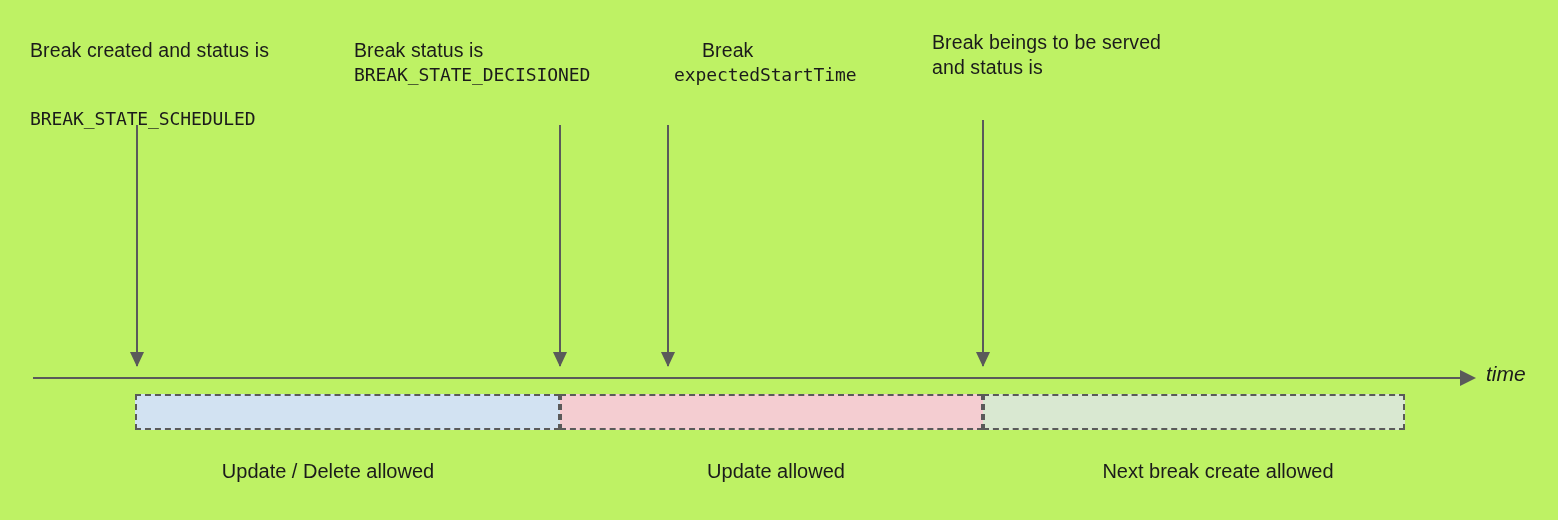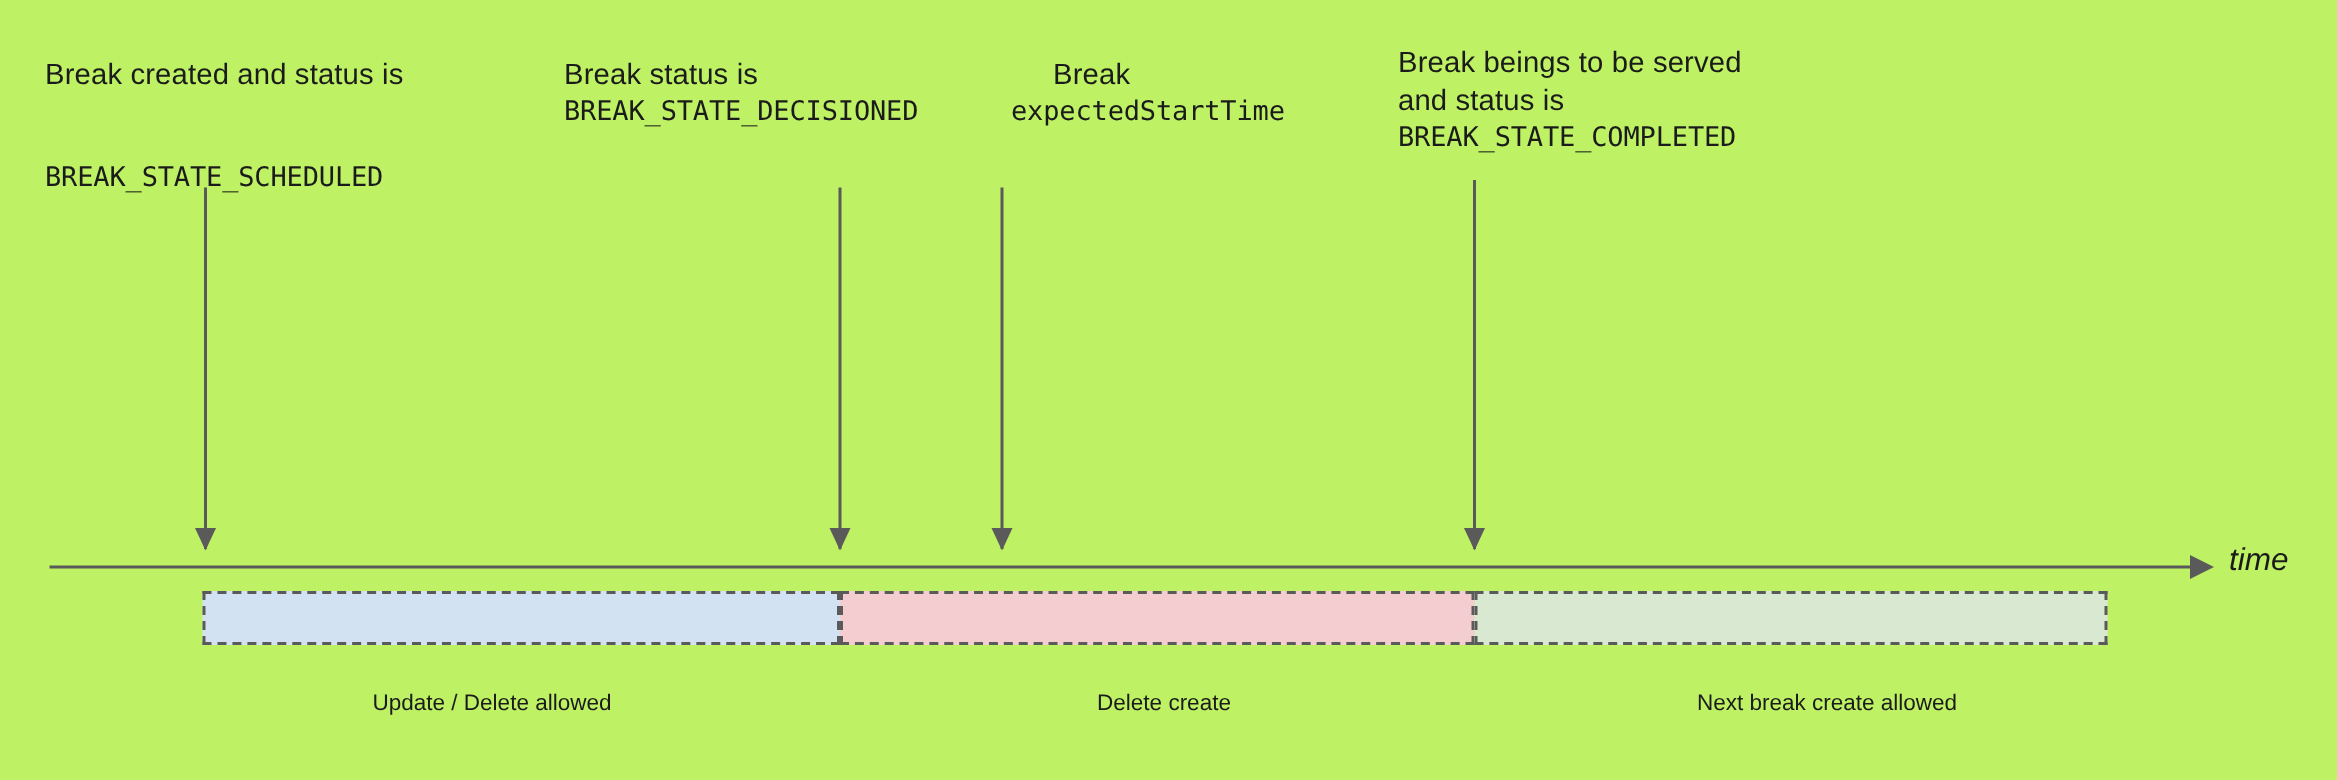--- a/index.html
+++ b/index.html
@@ -88,36 +88,36 @@
     position: absolute;
     box-sizing: border-box;
     border: 2px dashed #5a5a5a;
     height: 36px;
   }
   .phase-bar + .phase-bar { border-left-width: 2px; }
 
   
   .caption {
     position: absolute;
-    font-size: 15px;
+    font-size: 20px;
     color: #1b1b1b;
     text-align: center;
     transform: translateX(-50%);
     white-space: nowrap;
   }
 </style>
 </head>
 <body>
 
 <div id="canvas">
 
   <div class="annotation" id="ann-0" style="left: 30px; top: 38px;"><span class="ann-line" style="color: rgb(27, 27, 27);">Break created and status is</span><span class="ann-line mono" style="color: rgb(27, 27, 27); margin-top: 44px;">BREAK_STATE_SCHEDULED</span></div>
-  <div class="annotation" id="ann-1" style="left: 354px; top: 38px; margin-left: 22px;"><span class="ann-line" style="color: rgb(27, 27, 27);">Break status is</span><span class="ann-line mono" style="color: rgb(27, 27, 27);">BREAK_STATE_DECISIONED</span></div>
+  <div class="annotation" id="ann-1" style="left: 354px; top: 38px;"><span class="ann-line" style="color: rgb(27, 27, 27);">Break status is</span><span class="ann-line mono" style="color: rgb(27, 27, 27);">BREAK_STATE_DECISIONED</span></div>
   <div class="annotation" id="ann-2" style="left: 674px; top: 38px;"><span class="ann-line" style="color: rgb(27, 27, 27); margin-left: 28px;">Break</span><span class="ann-line mono" style="color: rgb(27, 27, 27); text-align: center;">expectedStartTime</span></div>
-  <div class="annotation" id="ann-3" style="left: 932px; top: 30px;"><span class="ann-line" style="color: rgb(27, 27, 27);">Break beings to be served</span><span class="ann-line" style="color: rgb(27, 27, 27);">and status is</span><span class="ann-line mono" style="color: rgb(27, 27, 27);">BREAK_STATE_COMPLETED</span></div>
+  <div class="annotation" id="ann-3" style="left: 932px; top: 30px;"><span class="ann-line" style="color: rgb(27, 27, 27);">Break beings to be served</span><span class="ann-line" style="color: rgb(27, 27, 27);">and status is</span></div>
 
   <div class="varrow" id="arr-0" style="left: 129px; top: 125px; height: 241px;">
     <div class="vstem" style="background: rgb(90, 90, 90);"></div>
     <div class="vhead" style="border-top-color: rgb(90, 90, 90);"></div>
   </div>
   <div class="varrow" id="arr-1" style="left: 552px; top: 125px; height: 241px;">
     <div class="vstem" style="background: rgb(90, 90, 90);"></div>
     <div class="vhead" style="border-top-color: rgb(90, 90, 90);"></div>
   </div>
   <div class="varrow" id="arr-2" style="left: 660px; top: 125px; height: 241px;">
@@ -131,16 +131,16 @@
 
   <div id="axis-line" style="left: 33px; top: 377px; width: 1427px; background: rgb(90, 90, 90);"></div>
   <div id="axis-head" style="left: 1460px; top: 370px; border-left-color: rgb(90, 90, 90);"></div>
   <div id="axis-label" style="left: 1486px; top: 362px;">time</div>
 
   <div class="phase-bar" id="bar-0" style="left: 135px; top: 394px; width: 425px; height: 36px; background: rgb(210, 226, 242); border-color: rgb(90, 90, 90);"></div>
   <div class="phase-bar" id="bar-1" style="left: 560px; top: 394px; width: 423px; height: 36px; background: rgb(244, 205, 209); border-color: rgb(90, 90, 90);"></div>
   <div class="phase-bar" id="bar-2" style="left: 983px; top: 394px; width: 422px; height: 36px; background: rgb(217, 232, 209); border-color: rgb(90, 90, 90);"></div>
 
   <div class="caption" id="cap-0" style="left: 328px; top: 460px; color: rgb(27, 27, 27);">Update / Delete allowed</div>
-  <div class="caption" id="cap-1" style="left: 776px; top: 460px; color: rgb(27, 27, 27);">Delete create</div>
+  <div class="caption" id="cap-1" style="left: 776px; top: 460px; color: rgb(27, 27, 27);">Update allowed</div>
   <div class="caption" id="cap-2" style="left: 1218px; top: 460px; color: rgb(27, 27, 27);">Next break create allowed</div>
 
 </div>
 
 </body></html>

